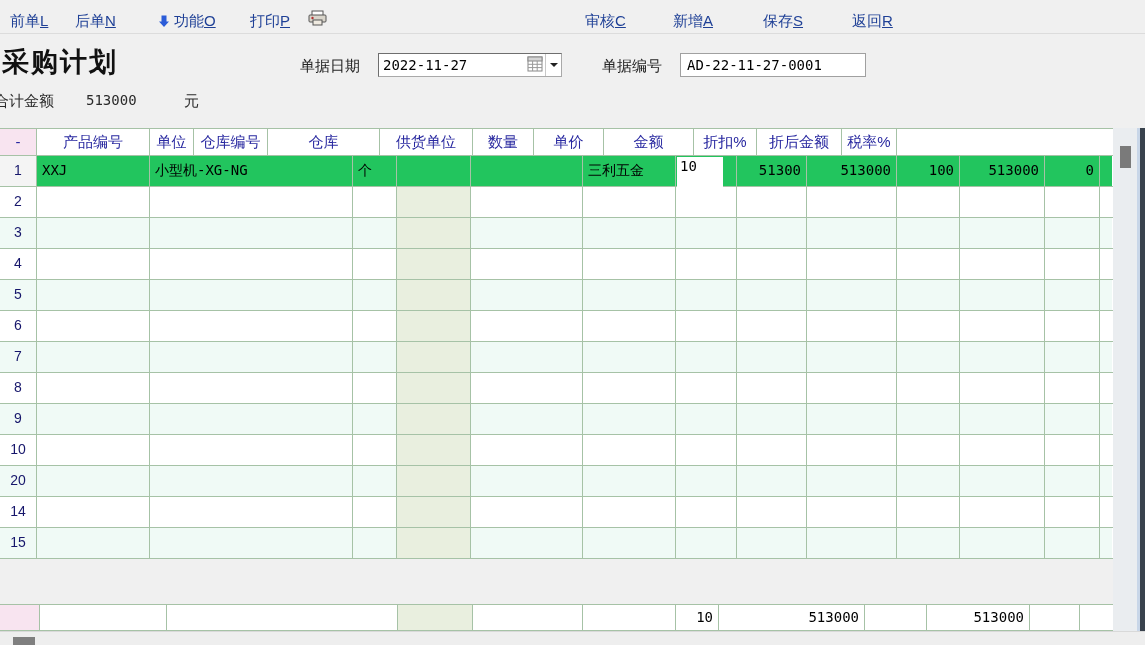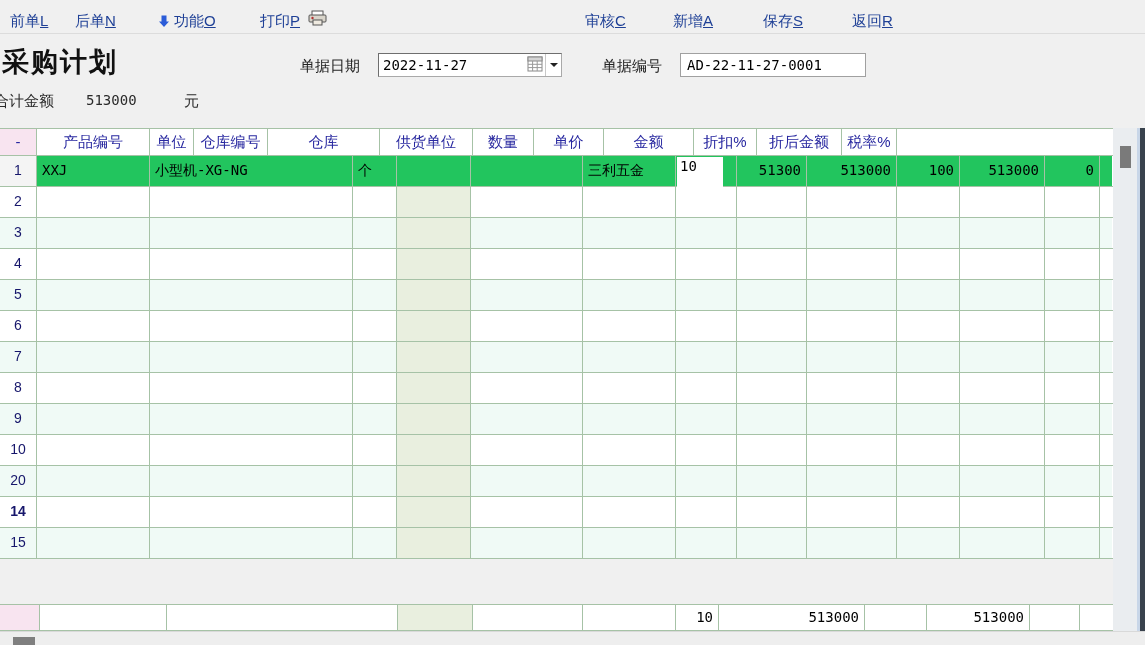--- a/index.html
+++ b/index.html
@@ -75,21 +75,21 @@
 </style>
 </head>
 <body>
 
 <div class="toolbar">
   <a class="tb" style="left:10px"><span>前单</span><u>L</u></a>
   <a class="tb" style="left:75px"><span>后单</span><u>N</u></a>
   <a class="tb" style="left:158px"><span class="arr"><svg width="12" height="13">
           <path d="M6 12 L1 6.5 H3.5 V0.5 H8.5 V6.5 H11 Z" fill="#2b5cd8"></path>
         </svg></span><span>功能</span><u>O</u></a>
-  <a class="tb" style="left:260px"><span>打印</span><u>P</u></a>
+  <a class="tb" style="left:250px"><span>打印</span><u>P</u></a>
   <span class="printer"><svg width="19" height="16">
         <rect x="4" y="1" width="11" height="5" fill="#fff" stroke="#555"></rect>
         <rect x="1" y="5" width="17" height="7" rx="1" fill="#d9d5cb" stroke="#555"></rect>
         <circle cx="4.5" cy="8" r="1.2" fill="#b03030"></circle>
         <rect x="5" y="10" width="9" height="5" fill="#efeae0" stroke="#555"></rect>
       </svg></span>
   <a class="tb" style="left:585px"><span>审核</span><u>C</u></a>
   <a class="tb" style="left:673px"><span>新增</span><u>A</u></a>
   <a class="tb" style="left:763px"><span>保存</span><u>S</u></a>
   <a class="tb" style="left:852px"><span>返回</span><u>R</u></a>
@@ -306,21 +306,21 @@
         <div class="gc al-l" style="width: 93px;"></div>
         <div class="gc al-r" style="width: 61px;"></div>
         <div class="gc al-r" style="width: 70px;"></div>
         <div class="gc al-r" style="width: 90px;"></div>
         <div class="gc al-r" style="width: 63px;"></div>
         <div class="gc al-r" style="width: 85px;"></div>
         <div class="gc al-r" style="width: 55px;"></div>
         <div class="gc " style="width: 12px; border-right: none;"></div>
       </div>
       <div class="grow row-even">
-        <div class="gc rowno" style="width: 37px; font-weight: bold;">14</div>
+        <div class="gc rowno" style="width: 37px;">14</div>
         <div class="gc al-l" style="width: 113px;"></div>
         <div class="gc al-l" style="width: 203px;"></div>
         <div class="gc al-l" style="width: 44px;"></div>
         <div class="gc al-l tint" style="width: 74px;"></div>
         <div class="gc al-l" style="width: 112px;"></div>
         <div class="gc al-l" style="width: 93px;"></div>
         <div class="gc al-r" style="width: 61px;"></div>
         <div class="gc al-r" style="width: 70px;"></div>
         <div class="gc al-r" style="width: 90px;"></div>
         <div class="gc al-r" style="width: 63px;"></div>

